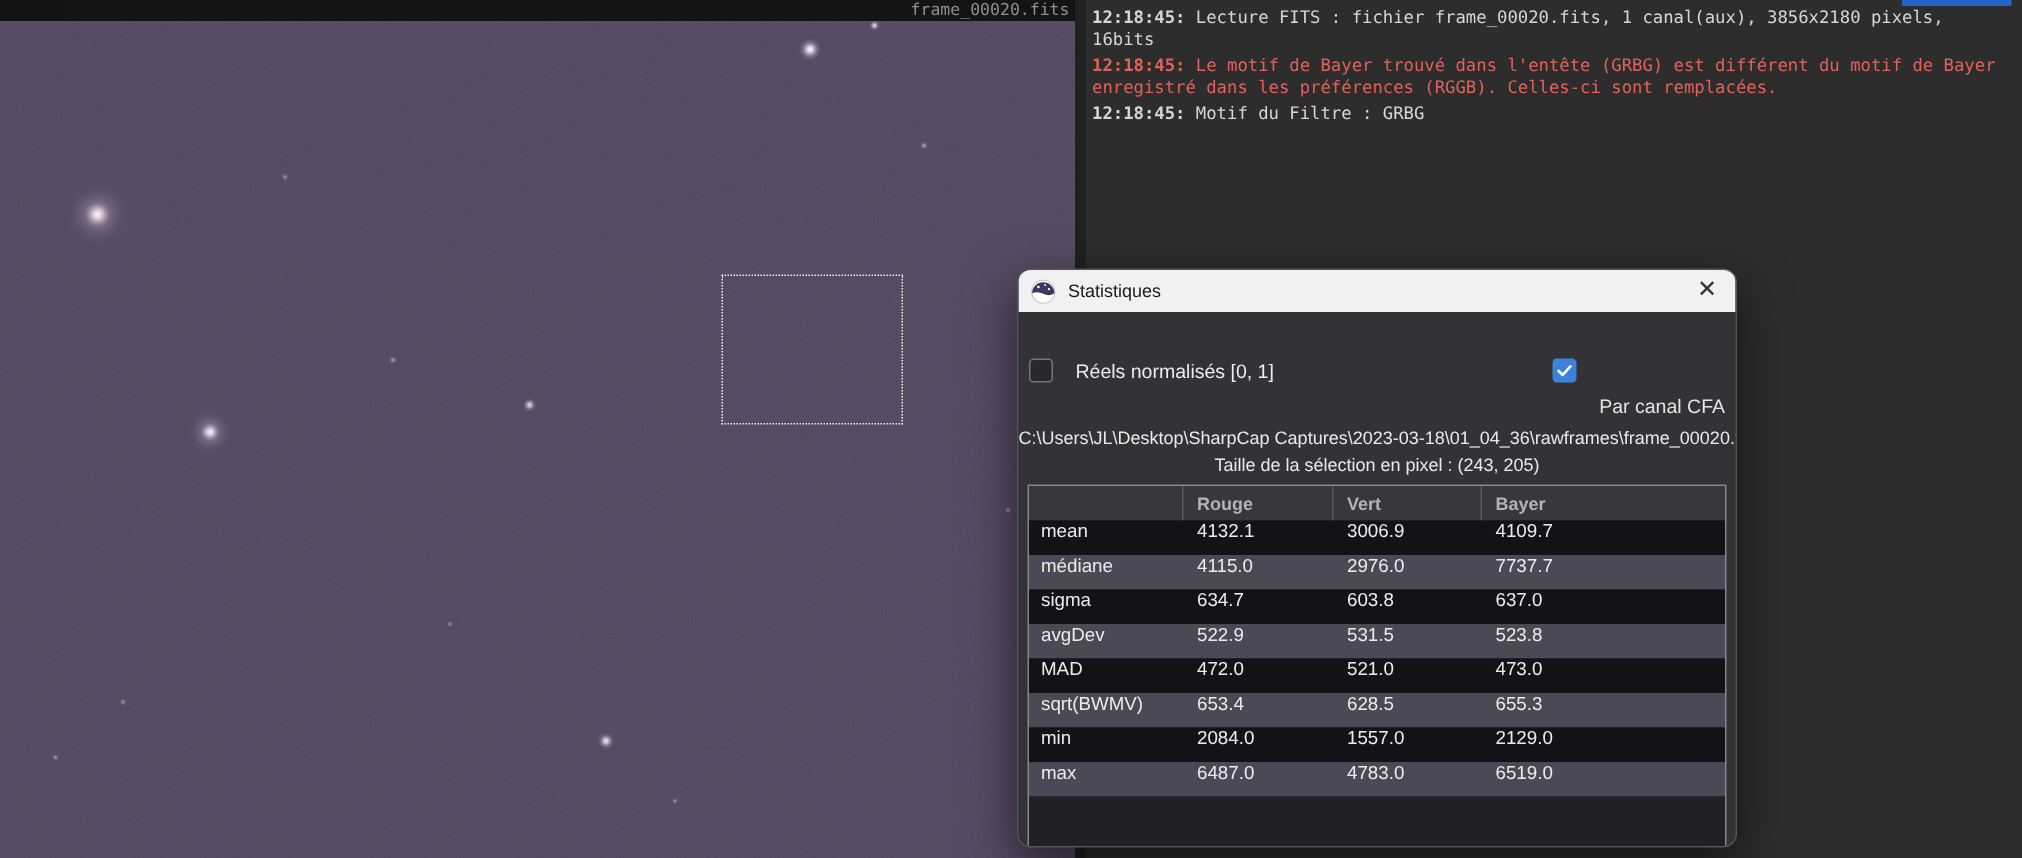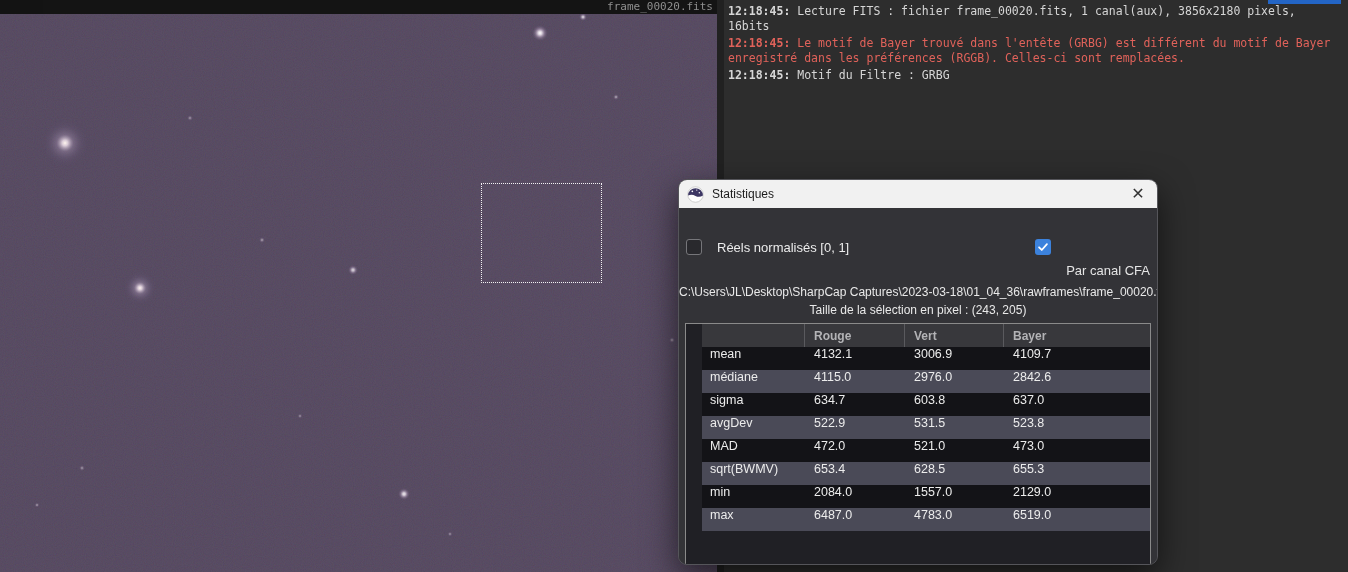--- a/index.html
+++ b/index.html
@@ -58,21 +58,21 @@
   .cb.checked svg { position:absolute; left:1px; top:1px; }
   .label-normalized { color:#ececec; }
   .label-cfa { color:#e5e5e5;margin-top:47px; }
   .file-path {
     margin-top:3px; text-align:center; color:#e9e9e9; font-size:12px;
     white-space:nowrap; overflow:hidden;
   }
   .selection-size { margin-top:4px; text-align:center; color:#e9e9e9; font-size:12px; }
   .stats-table {
     margin:6px 6px 0 6px; height:248px; border:1px solid #8a8a8a;
-    display:flex; flex-direction:column; background:#202025;padding-left:16px;
+    display:flex; flex-direction:column; background:#202025;
   }
   .table-header { display:flex; height:23px; background:#38383c; color:#b3b3b6; font-size:12px; font-weight:bold; align-items:center; }
   .table-header .th { height:100%; display:flex; align-items:center; }
   .table-header .th + .th { border-left:1px solid #5a5a5e; }
   .tr { display:flex; height:23px; align-items:flex-start; background:#131317; color:#ececec; font-size:12.5px; }
   .tr.alt { background:#4a4a57; }
   .c0 { width:102px; padding-left:8px; }
   .c1 { width:100px; padding-left:10px; }
   .c2 { width:99px;  padding-left:10px; }
   .c3 { flex:1;      padding-left:10px; }
@@ -190,21 +190,21 @@
             <div class="tr">
               <div class="c0">mean</div>
               <div class="c1">4132.1</div>
               <div class="c2">3006.9</div>
               <div class="c3">4109.7</div>
             </div>
             <div class="tr alt">
               <div class="c0">médiane</div>
               <div class="c1">4115.0</div>
               <div class="c2">2976.0</div>
-              <div class="c3">2842.6</div>
+              <div class="c3">7737.7</div>
             </div>
             <div class="tr">
               <div class="c0">sigma</div>
               <div class="c1">634.7</div>
               <div class="c2">603.8</div>
               <div class="c3">637.0</div>
             </div>
             <div class="tr alt">
               <div class="c0">avgDev</div>
               <div class="c1">522.9</div>

